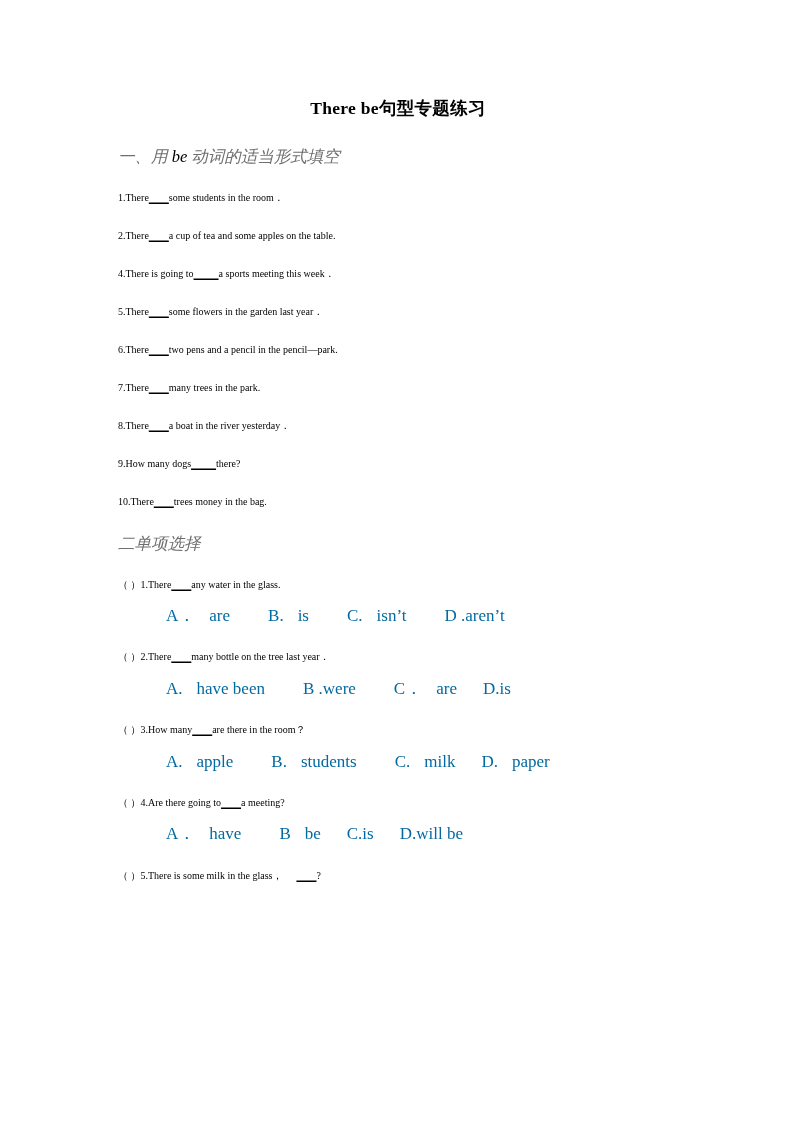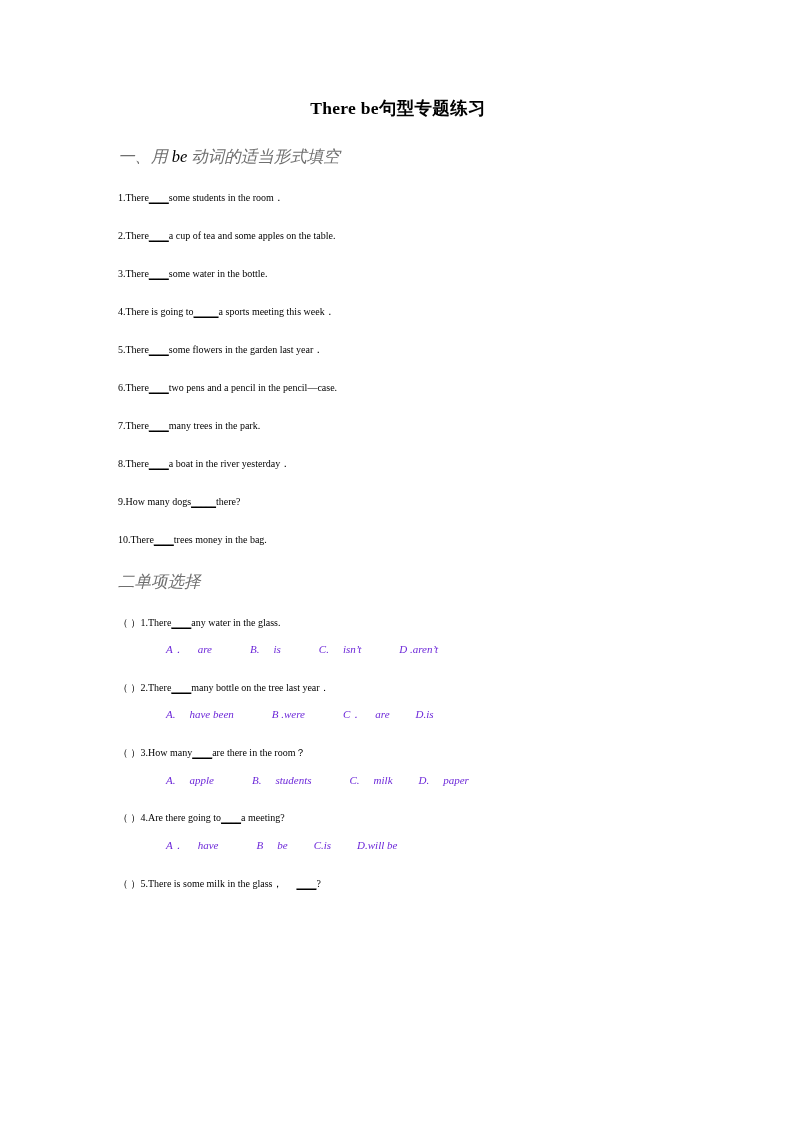--- a/index.html
+++ b/index.html
@@ -62,27 +62,26 @@
     margin: 0 0 25.5px 0;
     color: #000000;
     white-space: nowrap;
   }
 
   .q-line.mc {
     margin-bottom: 14px;
   }
 
   .opt-line {
-    font-size: 11px;
+    font-size: 17px;
     line-height: 1.25;
     margin: 0 0 25px 0;
     padding-left: 48px;
-    color: #6d28d9;
+    color: #0369a1;
     white-space: nowrap;
-    font-style: italic;
   }
 
   .blank {
     text-decoration: underline;
     text-decoration-thickness: 1px;
     text-underline-offset: 2px;
     letter-spacing: 0px;
   }
 
   .gap-sm { display: inline-block; width: 14px; }
@@ -96,27 +95,26 @@
   <div class="content">
 
     <div class="doc-title">There be句型专题练习</div>
 
     <div class="section-heading"><span>一、用 </span><span class="latin">be</span><span> 动词的适当形式填空</span></div>
 
     <div class="q-line"><span>1.</span><span>There</span><span class="blank">____</span><span>some students in the room．</span></div>
 
     <div class="q-line"><span>2.</span><span>There</span><span class="blank">____</span><span>a cup of tea and some apples on the table.</span></div>
 
-    <div class="q-line"><span>3.</span><span>There</span><span class="blank">____</span><span>some water in the bottle.</span></div>
 
     <div class="q-line"><span>4.</span><span>There is going to</span><span class="blank">_____</span><span>a sports meeting this week．</span></div>
 
     <div class="q-line"><span>5.</span><span>There</span><span class="blank">____</span><span>some flowers in the garden last year．</span></div>
 
-    <div class="q-line"><span>6.</span><span>There</span><span class="blank">____</span><span>two pens and a pencil in the pencil—case.</span></div>
+    <div class="q-line"><span>6.</span><span>There</span><span class="blank">____</span><span>two pens and a pencil in the pencil—park.</span></div>
 
     <div class="q-line"><span>7.</span><span>There</span><span class="blank">____</span><span>many trees in the park.</span></div>
 
     <div class="q-line"><span>8.</span><span>There</span><span class="blank">____</span><span>a boat in the river yesterday．</span></div>
 
     <div class="q-line"><span>9.</span><span>How many dogs</span><span class="blank">_____</span><span>there?</span></div>
 
     <div class="q-line"><span>10.</span><span>There</span><span class="blank">____</span><span>trees money in the bag.</span></div>
 
     <div class="section-heading">二单项选择</div>

